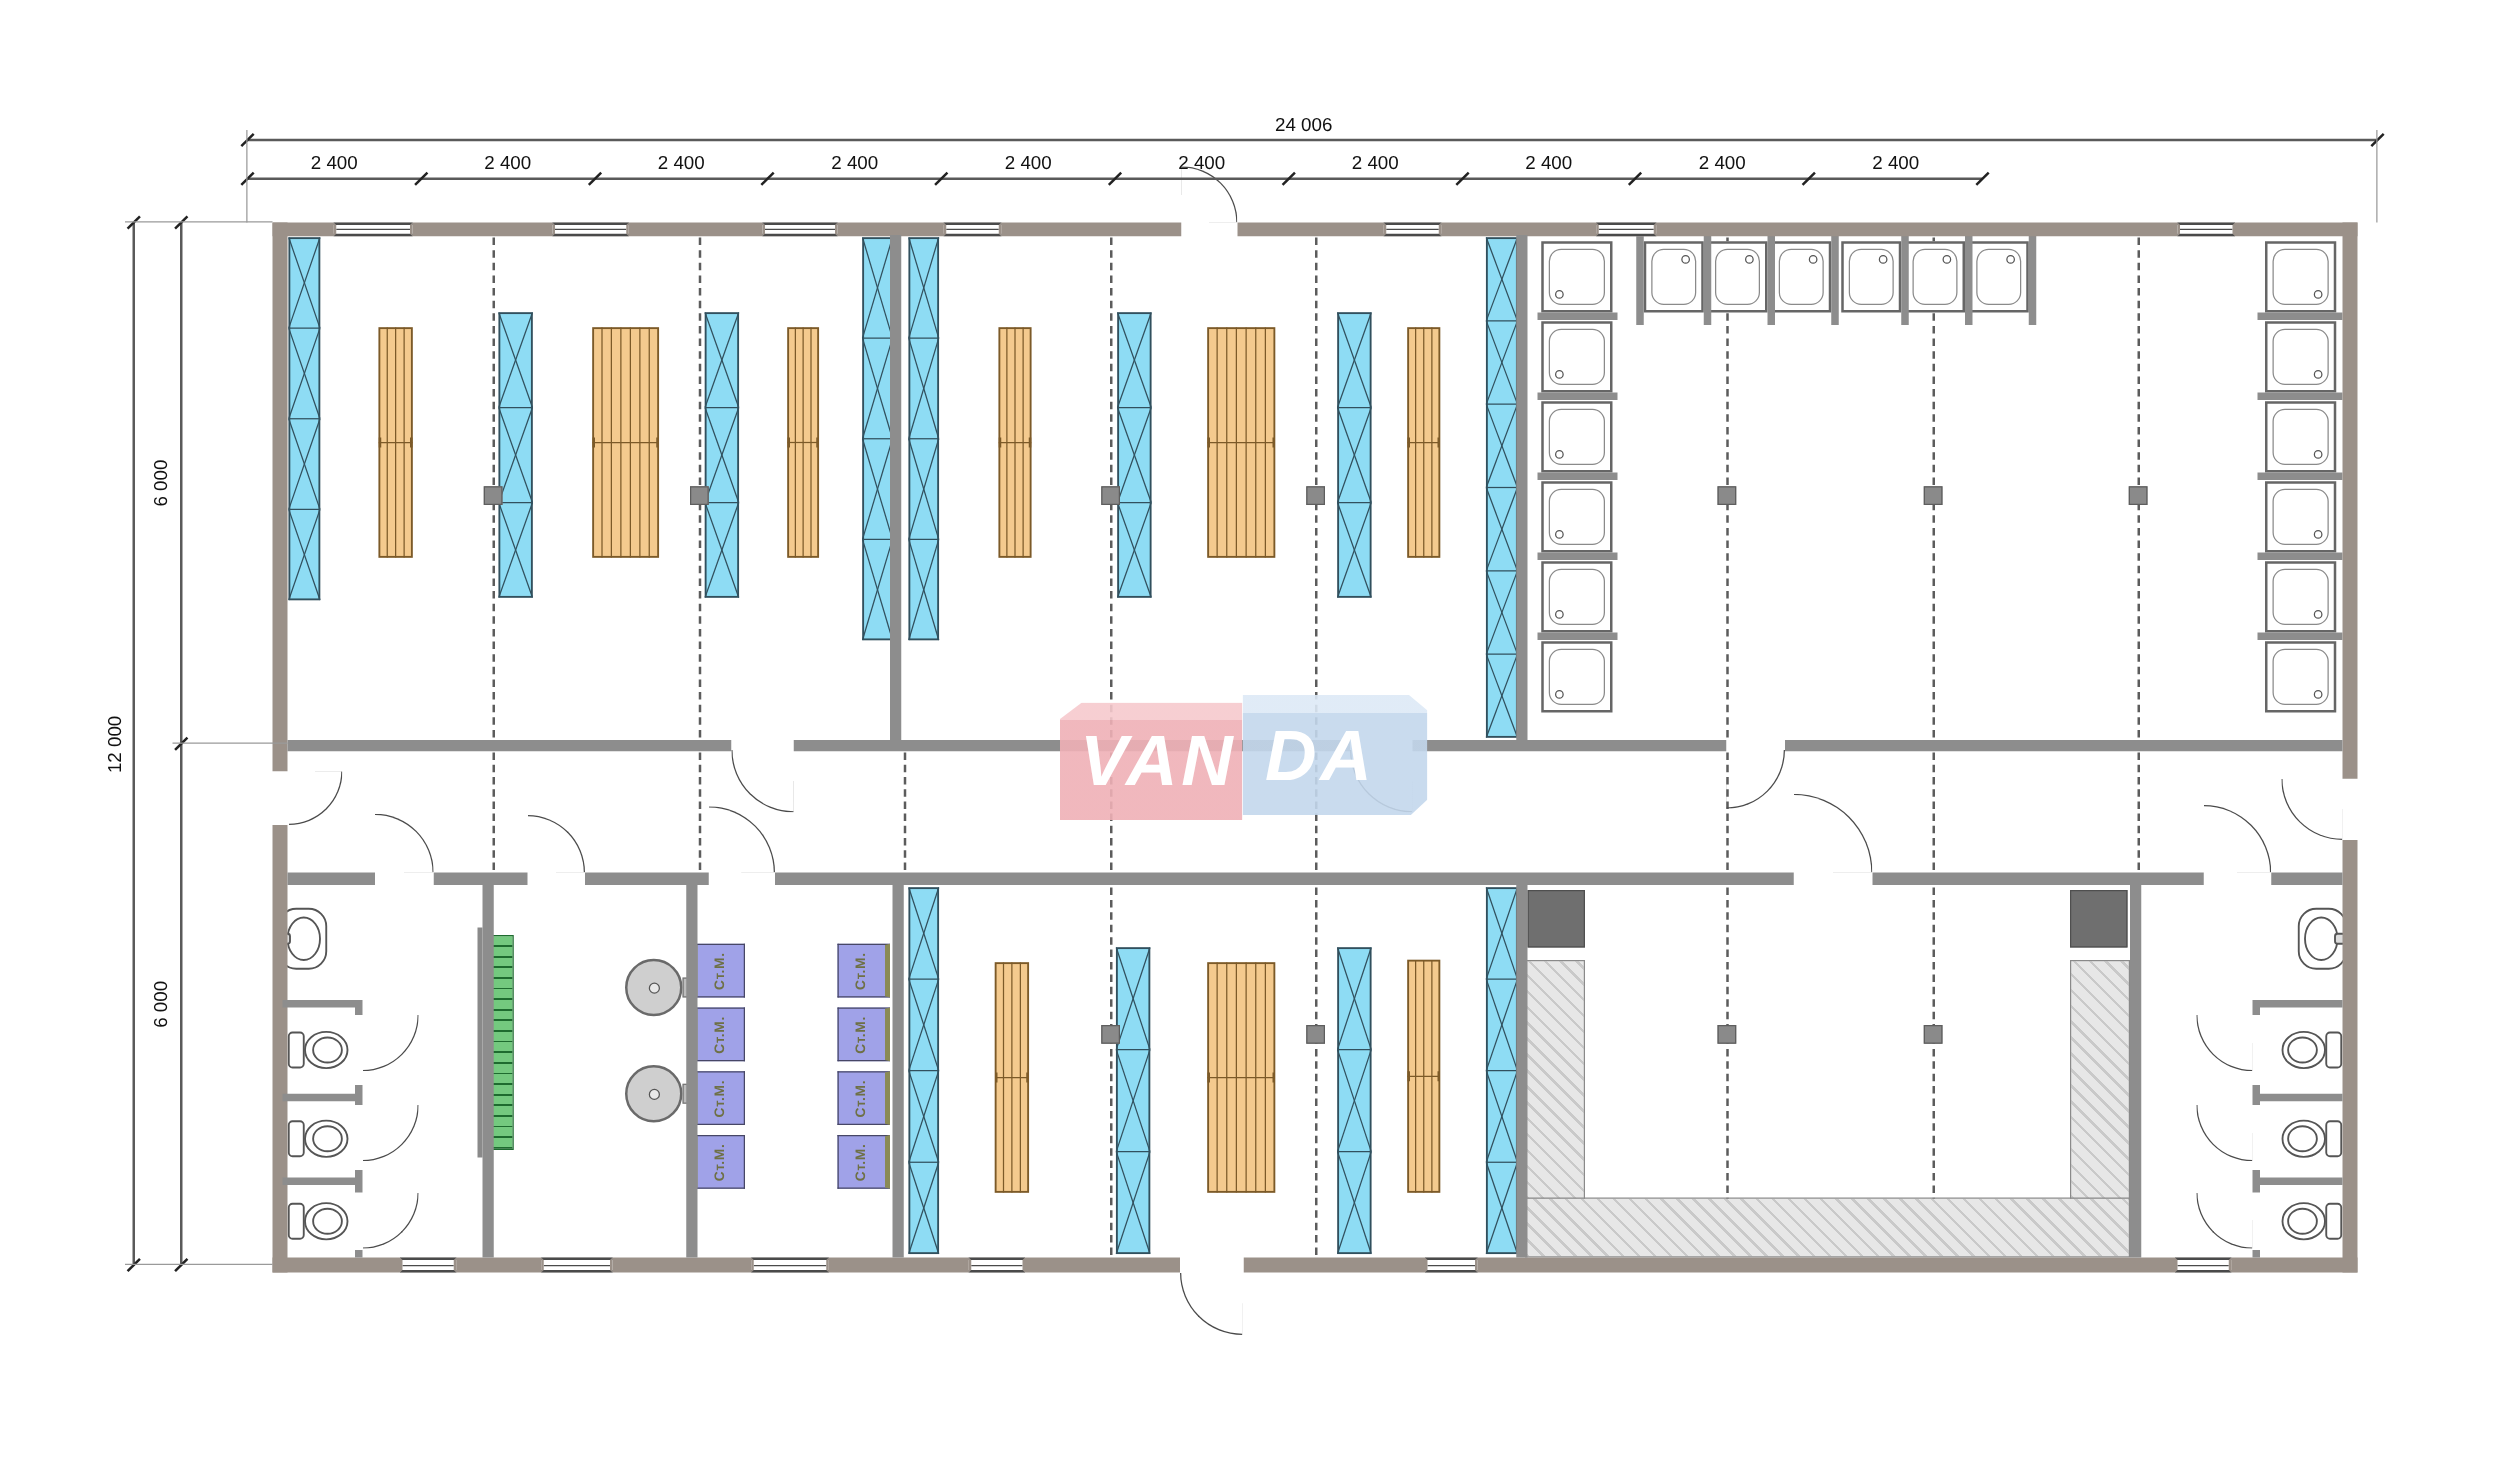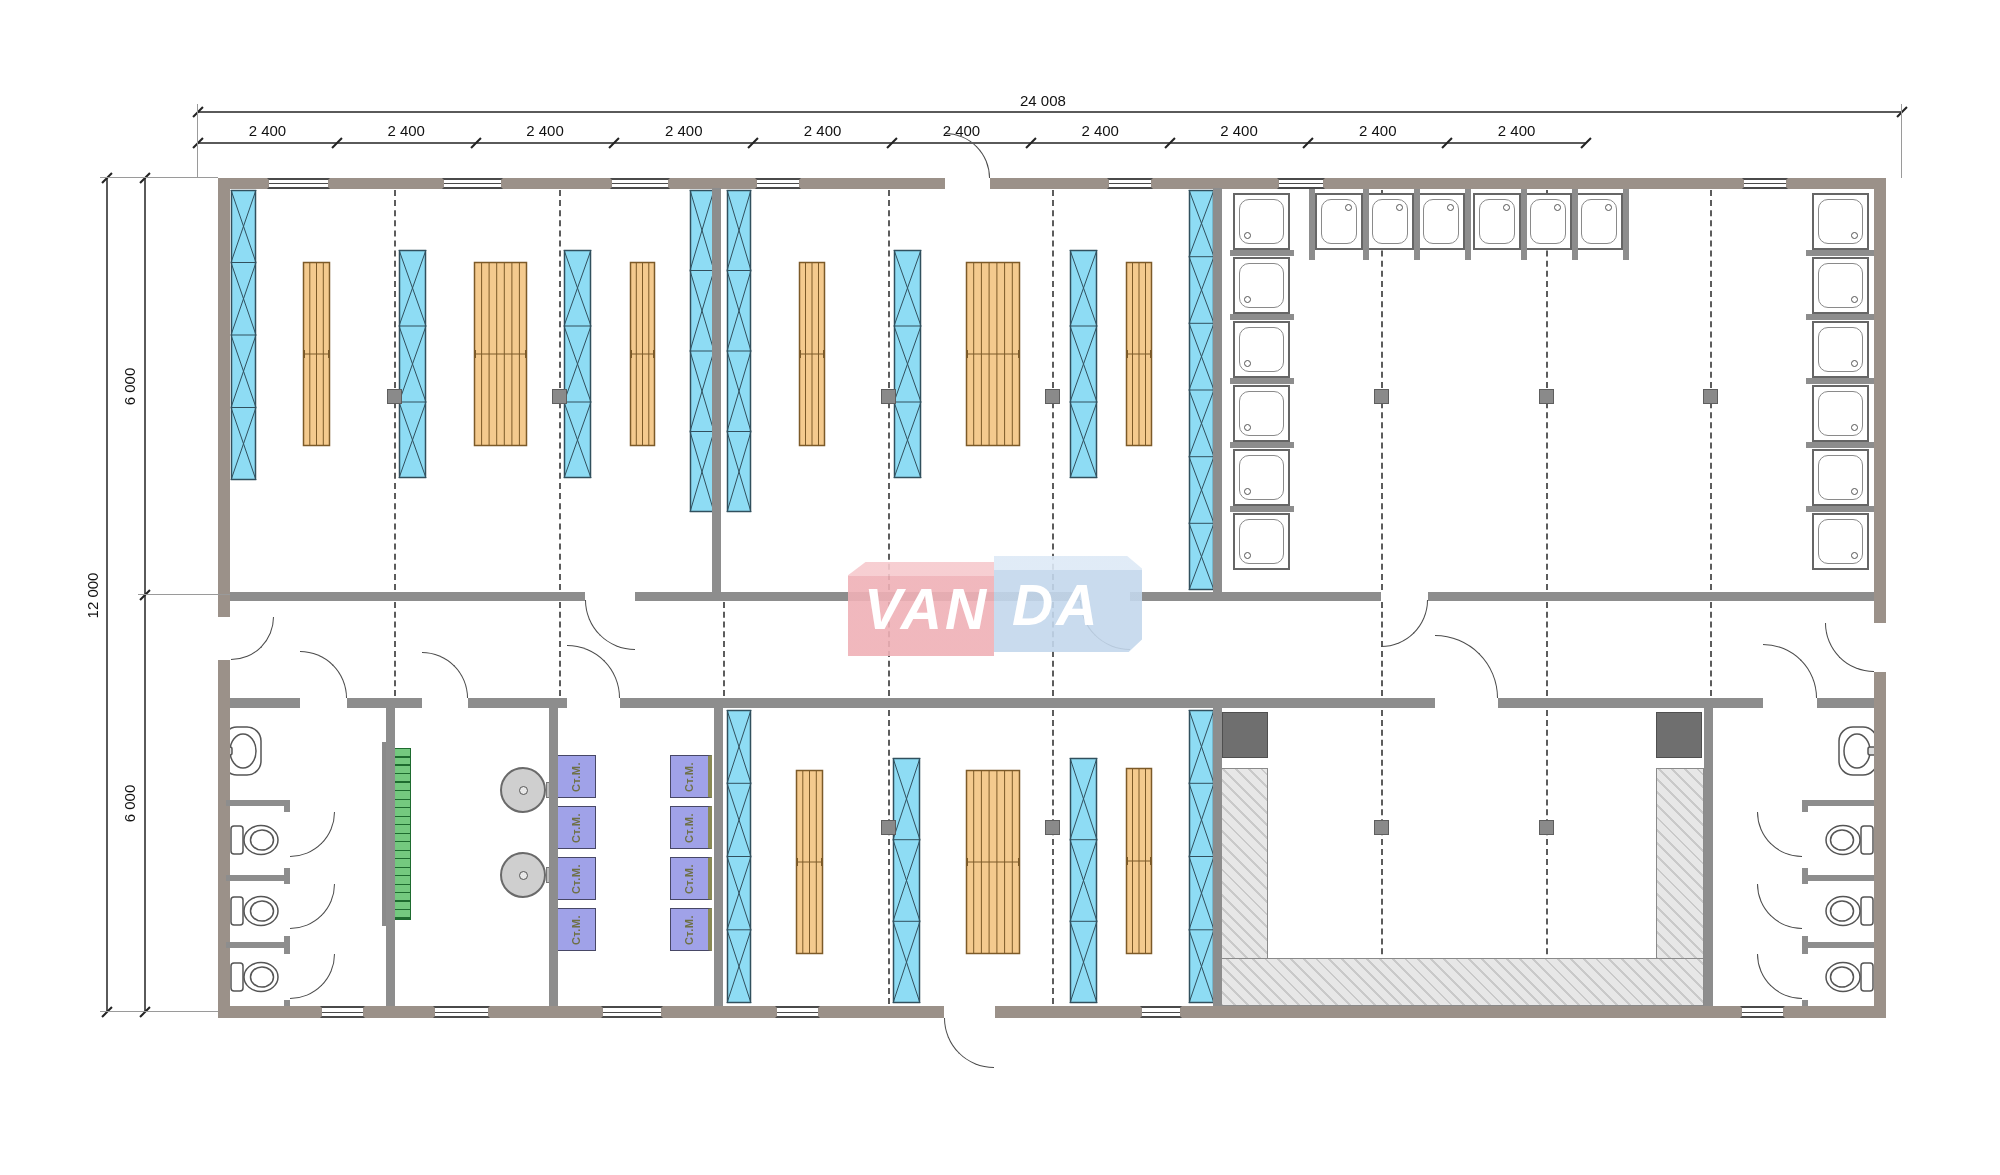--- a/index.html
+++ b/index.html
@@ -33,21 +33,21 @@
                border:1.5px solid #555;border-radius:50%;background:#e8e8e8;box-sizing:border-box;}
   .logo-block{position:absolute;opacity:.9;}
   .logo-text{position:absolute;color:#fff;font-weight:bold;font-style:italic;font-size:57px;letter-spacing:3px;}
   svg{position:absolute;overflow:visible;}
 </style>
 </head>
 <body>
 
 <div id="canvas">
 
-  <div class="dim-label" style="left:1020px;top:92px;">24 008</div>
+  <div class="dim-label" style="left:1020px;top:92px;">24 006</div>
   <div class="dim-label-v" style="left:62px;top:587px;width:60px;text-align:center;">12 000</div>
   <div class="dim-label-v" style="left:102px;top:378px;width:54px;text-align:center;">6 000</div>
   <div class="dim-label-v" style="left:102px;top:795px;width:54px;text-align:center;">6 000</div>
   <div>
     
     
     
     
   </div>
 <div class="module-line" style="left: 394px; top: 190px; width: 0px; height: 400px; position: absolute; box-sizing: border-box;"></div>

